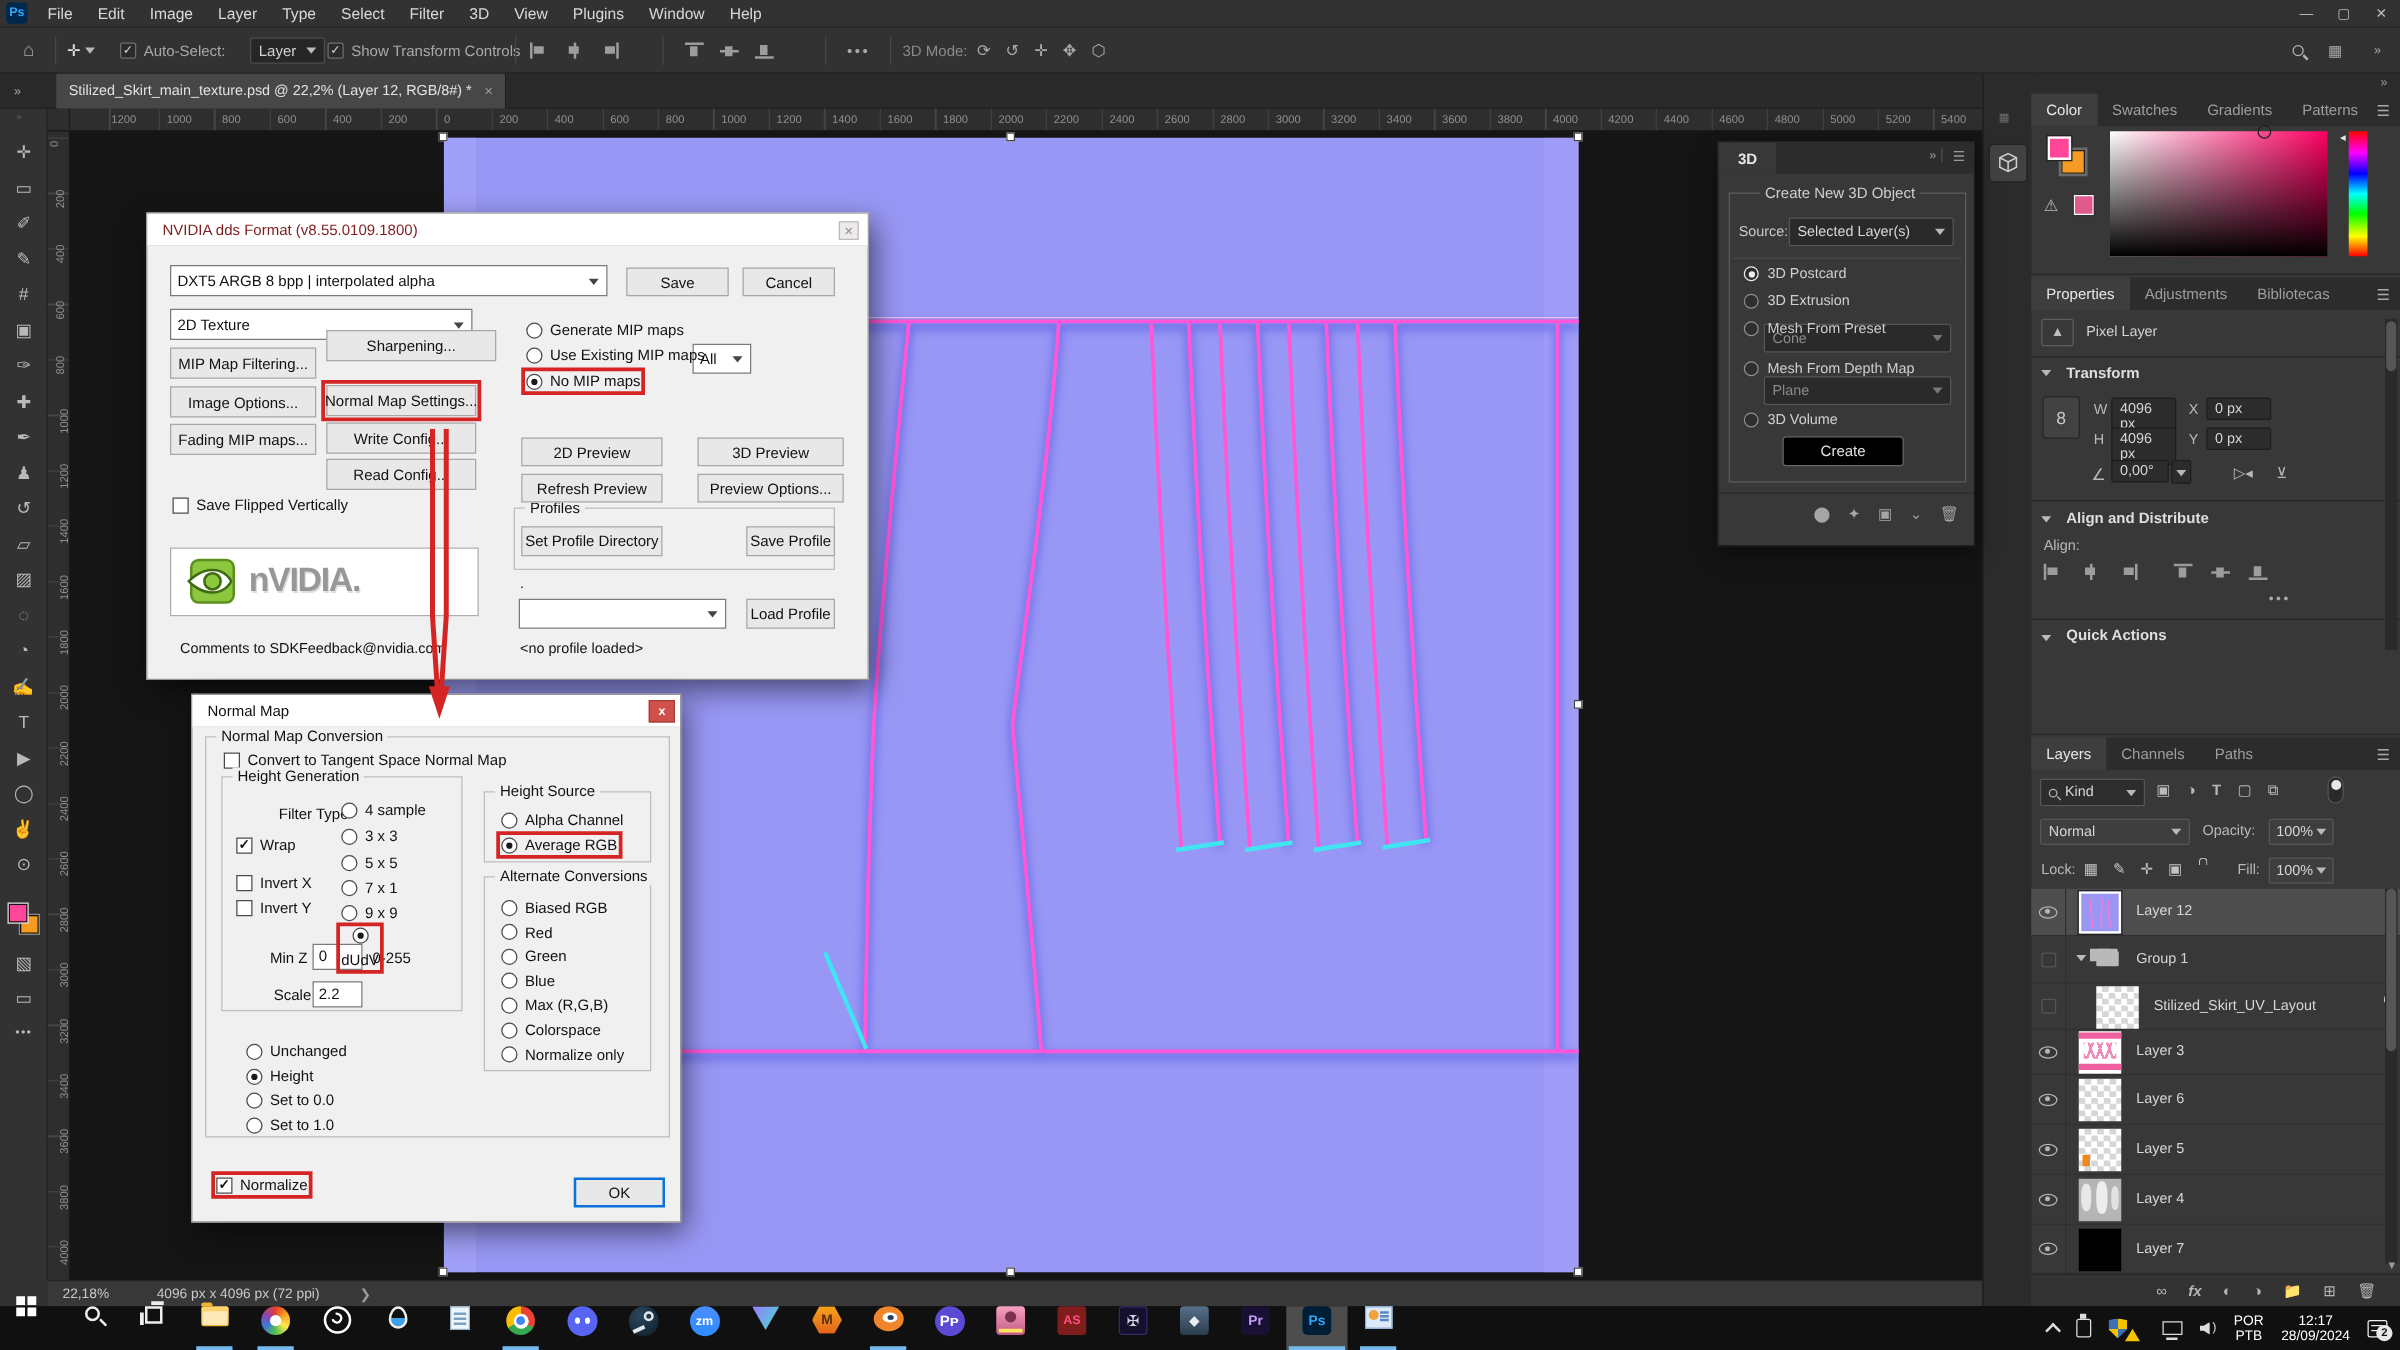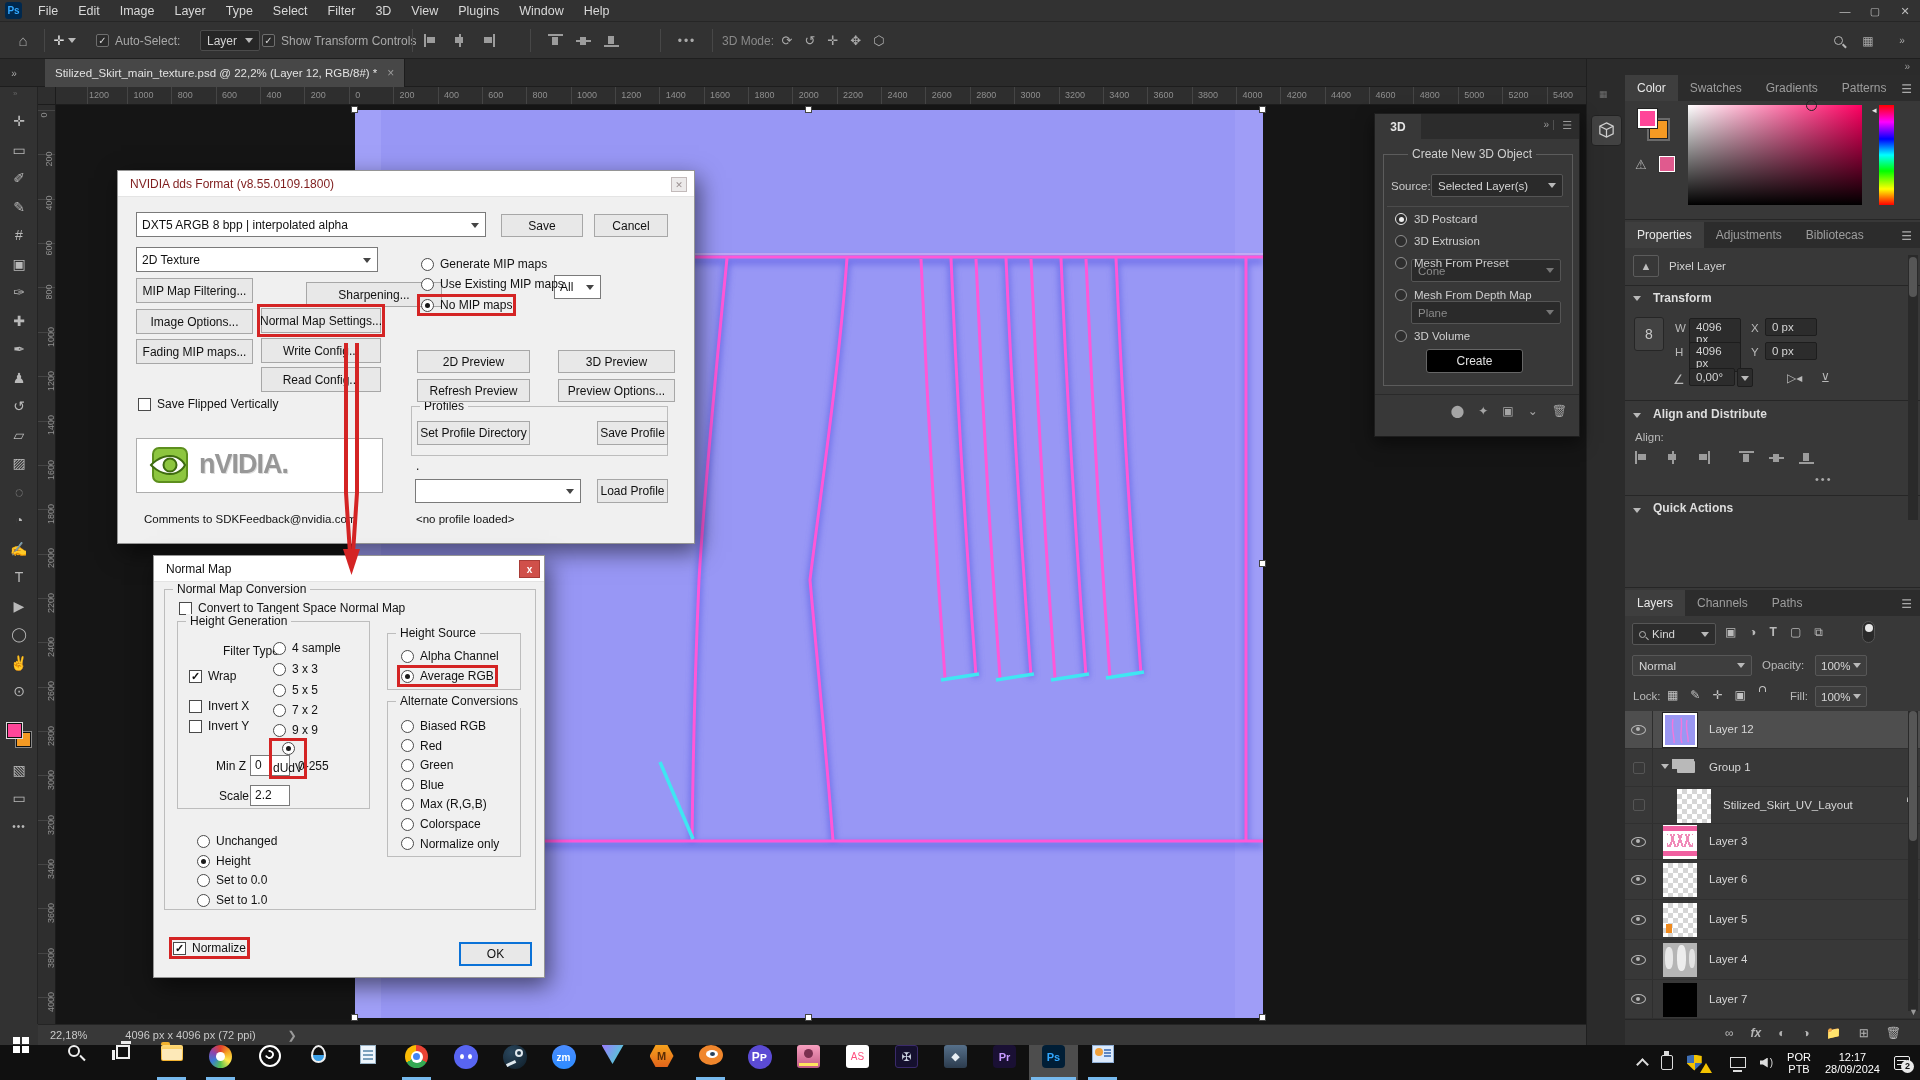--- a/index.html
+++ b/index.html
@@ -723,21 +723,21 @@
     <div style="position:absolute;left:298px;top:288px">.</div>
     <div class="wdd" style="left:297px;top:308px;width:166px;height:24px">
         <span></span>
         <span class="dch"></span>
       </div>
     <div class="wbtn" style="left:479px;top:308px;width:71px;height:24px">Load Profile</div>
     <div style="position:absolute;left:298px;top:342px;font-size:11.5px">&lt;no profile loaded&gt;</div>
   <div class="wbtn" style="left: 18px; top: 107px; width: 117px; height: 25px;">MIP Map Filtering...</div>
       <div class="wbtn" style="left: 18px; top: 138px; width: 117px; height: 25px;">Image Options...</div>
       <div class="wbtn" style="left: 18px; top: 168px; width: 117px; height: 25px;">Fading MIP maps...</div>
-      <div class="wbtn" style="left: 143px; top: 111px; width: 136px; height: 25px; margin-left: 45px;">Sharpening...</div>
+      <div class="wbtn" style="left: 143px; top: 93px; width: 136px; height: 25px;">Sharpening...</div>
       <div class="wbtn hl" style="left: 143px; top: 137px; width: 120px; height: 25px;">Normal Map Settings...</div>
       <div class="wbtn" style="left: 143px; top: 167px; width: 120px; height: 25px;">Write Config...</div>
       <div class="wbtn" style="left: 143px; top: 196px; width: 120px; height: 25px;">Read Config...</div>
       <div class="wrow" style="left: 303px; top: 86px;">
         <span class="rad"></span>
         <span>Generate MIP maps</span>
       </div>
       <div class="wrow" style="left: 303px; top: 106px;">
         <span class="rad"></span>
         <span>Use Existing MIP maps</span>
@@ -796,21 +796,21 @@
       <div class="wrow" style="left: 119px; top: 106px;">
         <span class="rad"></span>
         <span>3 x 3</span>
       </div>
       <div class="wrow" style="left: 119px; top: 127px;">
         <span class="rad"></span>
         <span>5 x 5</span>
       </div>
       <div class="wrow" style="left: 119px; top: 147px;">
         <span class="rad"></span>
-        <span>7 x 2</span>
+        <span>7 x 1</span>
       </div>
       <div class="wrow" style="left: 119px; top: 167px;">
         <span class="rad"></span>
         <span>9 x 9</span>
       </div>
       <div class="wrow hl" style="left: 119px; top: 186px; flex-direction: column;">
         <span class="rad sel"></span>
         <span>dUdV</span>
       </div>
       <div class="wrow" style="left: 35px; top: 113px;">
@@ -963,21 +963,21 @@
       <div class="tslot">
         <span style="width:24px;height:24px;border-radius:50%;background:#5b4bd4;color:#fff;font-weight:bold;font-size:12px;display:inline-flex;align-items:center;justify-content:center">Pᴘ</span>
       </div>
       <div class="tslot">
         <span style="width:23px;height:23px;border-radius:3px;background:linear-gradient(#f8a0c0,#c25a84);display:inline-block;position:relative">
           <i style="position:absolute;left:7px;top:4px;width:9px;height:9px;background:#7a3050;border-radius:50%"></i>
           <i style="position:absolute;left:2px;bottom:2px;right:2px;height:3px;background:#ffe45e"></i>
         </span>
       </div>
       <div class="tslot">
-        <span style="width:23px;height:23px;border-radius:3px;background:#ffffff;color:#ff4f7e;font-weight:normal;font-size:10px;display:inline-flex;align-items:center;justify-content:center">AS</span>
+        <span style="width:23px;height:23px;border-radius:3px;background:#7f1d1d;color:#ff4f7e;font-weight:bold;font-size:10px;display:inline-flex;align-items:center;justify-content:center">AS</span>
       </div>
       <div class="tslot">
         <span style="width:23px;height:23px;border-radius:3px;background:#15102e;border:1px solid #3a2a6a;color:#cfd6e4;font-size:12px;display:inline-flex;align-items:center;justify-content:center">✠</span>
       </div>
       <div class="tslot">
         <span style="width:23px;height:23px;border-radius:3px;background:linear-gradient(#56708a,#2c3c4e);color:#e8eef4;font-size:11px;display:inline-flex;align-items:center;justify-content:center">◆</span>
       </div>
       <div class="tslot">
         <span style="width:23px;height:23px;border-radius:4px;background:#1a1034;color:#c79bff;font-weight:bold;font-size:11px;display:inline-flex;align-items:center;justify-content:center">Pr</span>
       </div>

